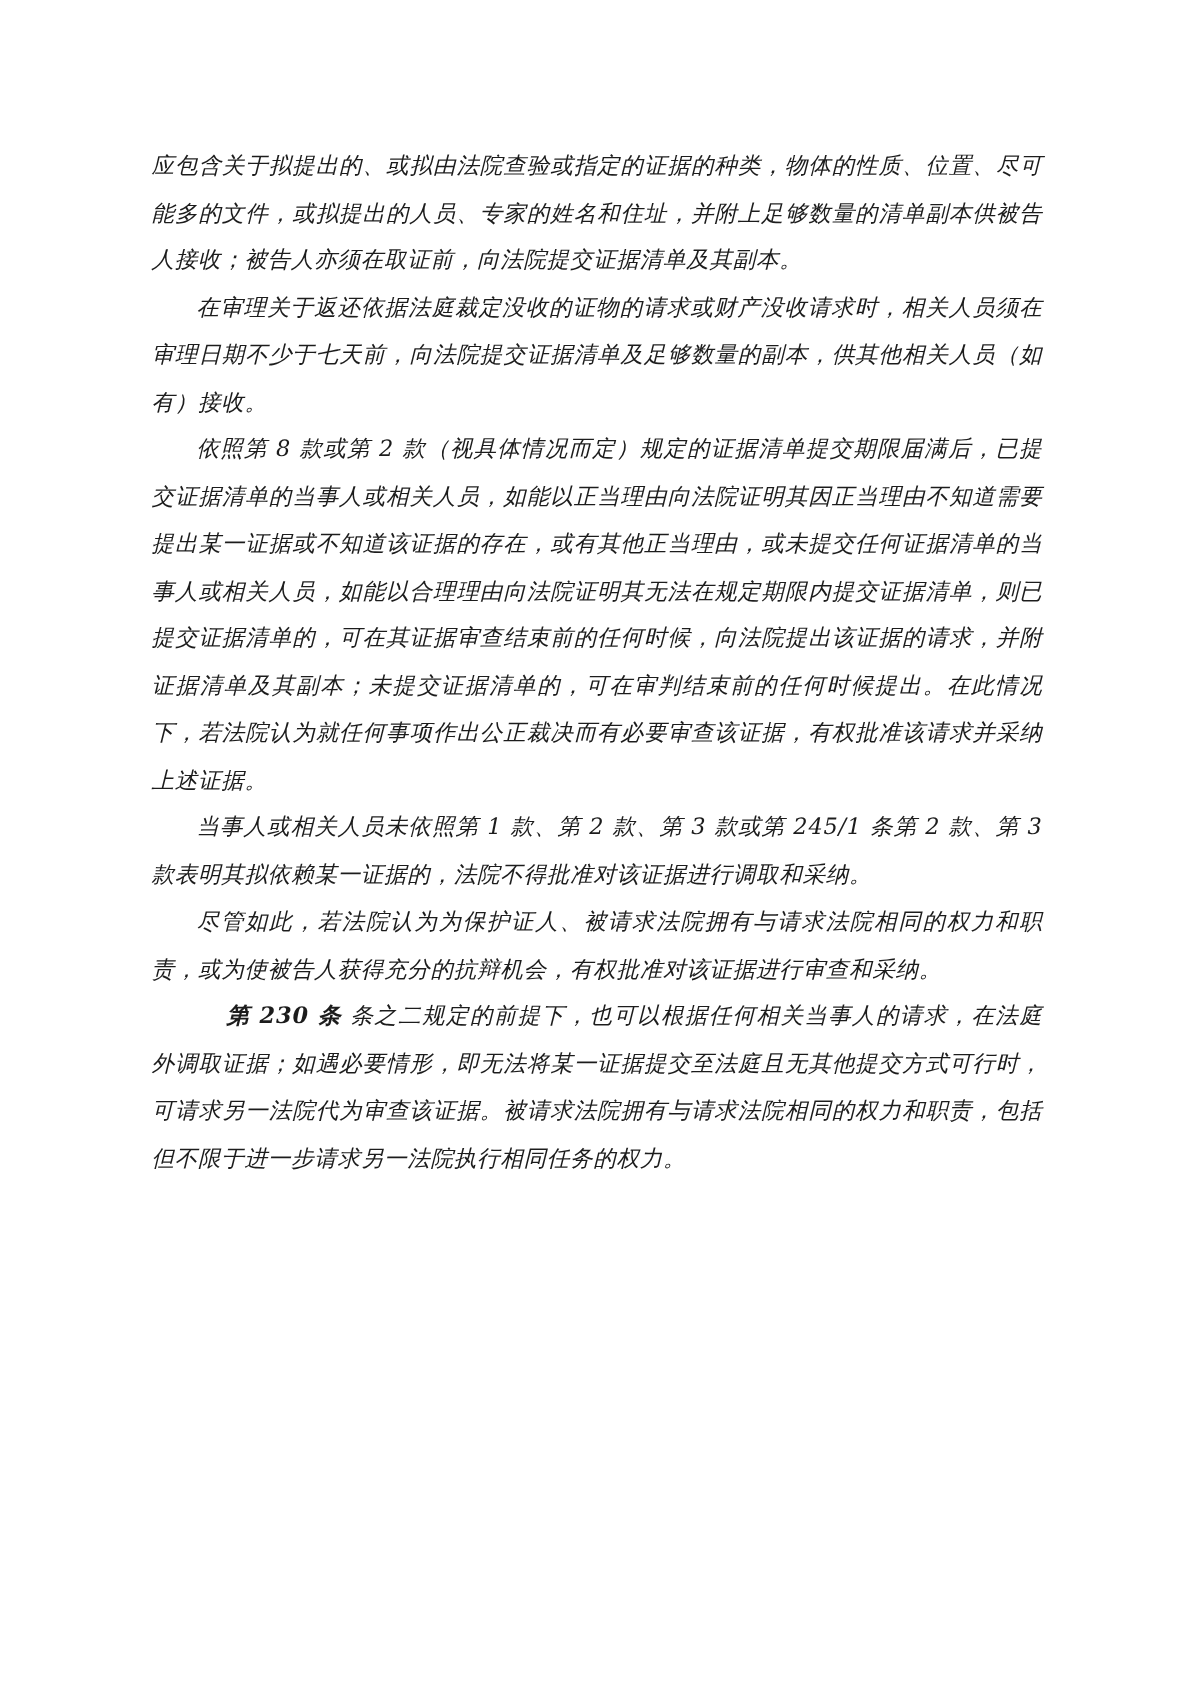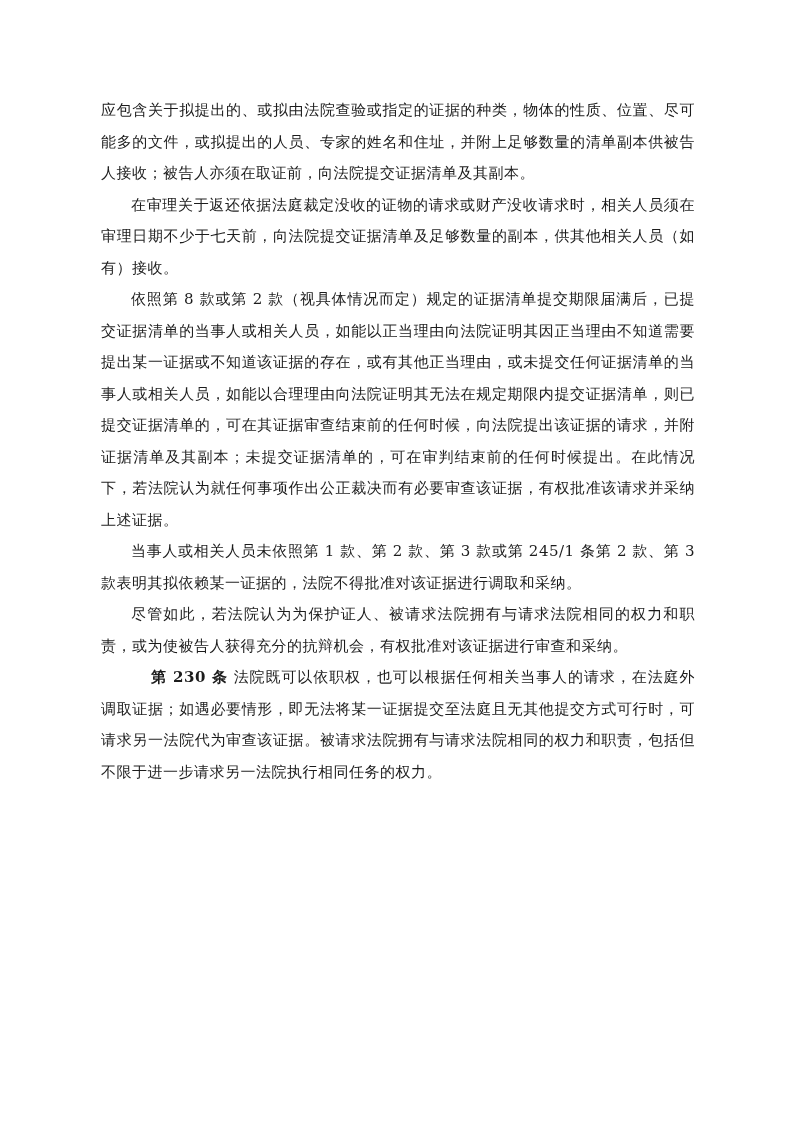--- a/index.html
+++ b/index.html
@@ -6,20 +6,21 @@
     margin: 0;
     padding: 0;
     background: #ffffff;
   }
   .page {
     position: relative;
     width: 793px;
     height: 1122px;
     background: #ffffff;
     overflow: hidden;
+    font-style: italic;
   }
   .doc-body {
     position: absolute;
     left: 101px;
     top: 95px;
     width: 594px;
     font-family: "DejaVu Serif", "Liberation Serif", serif;
     font-size: 15px;
     line-height: 31.5px;
     color: #1c1c1c;
@@ -53,15 +54,15 @@
 </head>
 <body>
 
 <div class="page">
   <div class="doc-body" id="doc-body">
       <p><span>应包含关于拟提出的、或拟由法院查验或指定的证据的种类，物体的性质、位置、尽可能多的文件，或拟提出的人员、专家的姓名和住址，并附上足够数量的清单副本供被告人接收；被告人亦须在取证前，向法院提交证据清单及其副本。</span></p>
       <p class="indent"><span>在审理关于返还依据法庭裁定没收的证物的请求或财产没收请求时，相关人员须在审理日期不少于七天前，向法院提交证据清单及足够数量的副本，供其他相关人员（如有）接收。</span></p>
       <p class="indent"><span>依照第 8 款或第 2 款（视具体情况而定）规定的证据清单提交期限届满后，已提交证据清单的当事人或相关人员，如能以正当理由向法院证明其因正当理由不知道需要提出某一证据或不知道该证据的存在，或有其他正当理由，或未提交任何证据清单的当事人或相关人员，如能以合理理由向法院证明其无法在规定期限内提交证据清单，则已提交证据清单的，可在其证据审查结束前的任何时候，向法院提出该证据的请求，并附证据清单及其副本；未提交证据清单的，可在审判结束前的任何时候提出。在此情况下，若法院认为就任何事项作出公正裁决而有必要审查该证据，有权批准该请求并采纳上述证据。</span></p>
       <p class="indent"><span>当事人或相关人员未依照第 1 款、第 2 款、第 3 款或第 245/1 条第 2 款、第 3 款表明其拟依赖某一证据的，法院不得批准对该证据进行调取和采纳。</span></p>
       <p class="indent"><span>尽管如此，若法院认为为保护证人、被请求法院拥有与请求法院相同的权力和职责，或为使被告人获得充分的抗辩机会，有权批准对该证据进行审查和采纳。</span></p>
-      <p class="indent"><span class="run-bold">第 230 条</span><span> 法院既可以依职权，也可以根据任何相关当事人的请求，在法庭外调取证据；如遇必要情形，即无法将某一证据提交至法庭且无其他提交方式可行时，可请求另一法院代为审查该证据。被请求法院拥有与请求法院相同的权力和职责，包括但不限于进一步请求另一法院执行相同任务的权力。</span></p>
+      <p class="indent"><span class="run-bold">第 230 条</span><span> 条之二规定的前提下，也可以根据任何相关当事人的请求，在法庭外调取证据；如遇必要情形，即无法将某一证据提交至法庭且无其他提交方式可行时，可请求另一法院代为审查该证据。被请求法院拥有与请求法院相同的权力和职责，包括但不限于进一步请求另一法院执行相同任务的权力。</span></p>
     </div>
 </div>
 
 </body></html>

